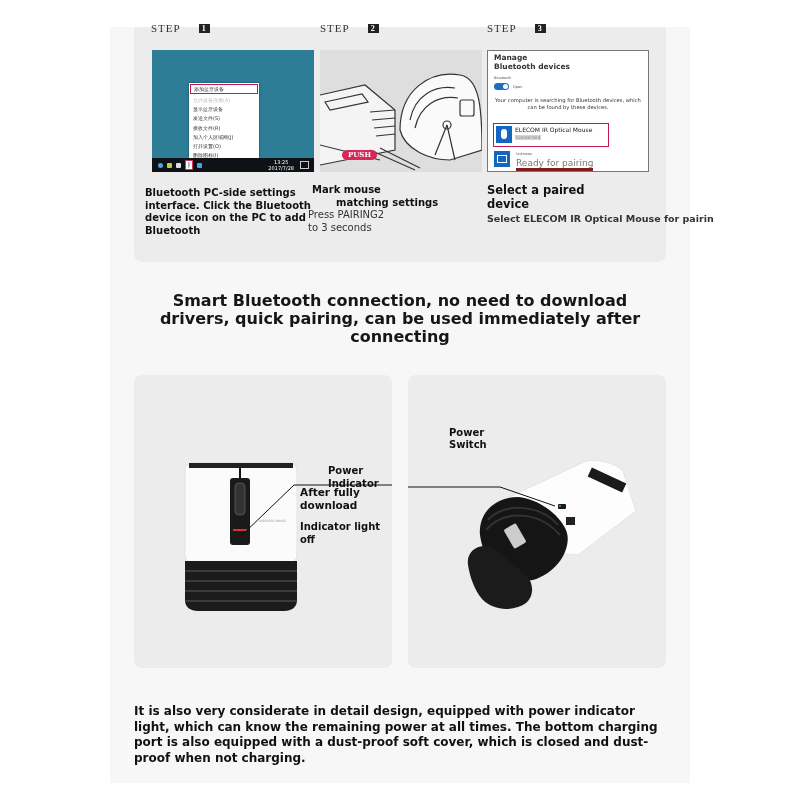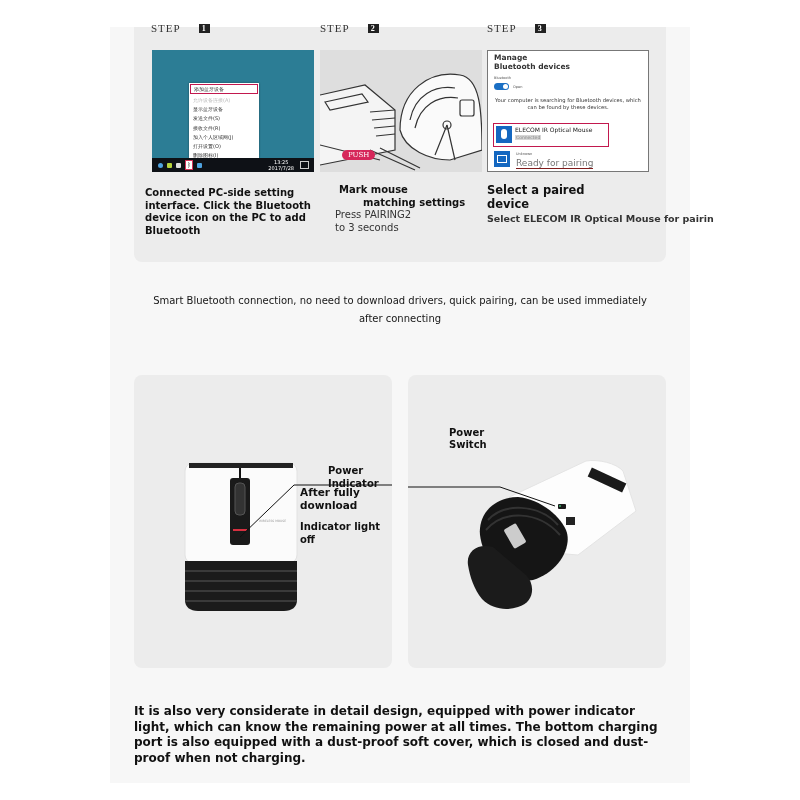--- a/index.html
+++ b/index.html
@@ -34,24 +34,24 @@
   .bt .toggle::after { content: ""; position: absolute; right: 1px; top: 1px; width: 5px; height: 5px; border-radius: 50%; background: #fff; }
   .bt .search { position: absolute; left: 2px; right: 2px; top: 46px; font-size: 5.2px; line-height: 7px; color: #333; text-align: center; }
   .bt .dev { position: absolute; left: 5px; top: 72px; width: 116px; height: 24px; border: 1.5px solid #c2184e; box-sizing: border-box; }
   .dev-ico { position: absolute; left: 2px; top: 2px; width: 16px; height: 17px; background: #1467c0; }
   .dev-ico::after { content: ""; position: absolute; left: 5px; top: 3px; width: 6px; height: 10px; border-radius: 3px; background: #fff; }
   .dev-name { position: absolute; left: 21px; top: 2px; font-size: 6px; color: #222; white-space: nowrap; }
   .dev-state { position: absolute; left: 21px; top: 11px; font-size: 4.5px; color: #888; background: #d6d6d6; padding: 0 1px; }
   .unk-ico { position: absolute; left: 6px; top: 100px; width: 16px; height: 16px; background: #1467c0; }
   .unk-ico::after { content: ""; position: absolute; left: 3px; top: 4px; width: 8px; height: 6px; border: 1px solid #fff; }
   .unk-l { position: absolute; left: 28px; top: 101px; font-size: 3.5px; color: #555; }
-  .unk-s { position: absolute; left: 28px; top: 107px; font-size: 9px; color: #777; border-bottom: 1px solid #7f1d1d; white-space: nowrap; }
+  .unk-s { position: absolute; left: 28px; top: 107px; font-size: 9px; color: #777; border-bottom: 4px solid #7f1d1d; white-space: nowrap; }
 
   .cap { position: absolute; font-size: 10px; line-height: 12.5px; color: #111; }
-  .heading { position: absolute; left: 110px; width: 580px; top: 292px; text-align: center; font-size: 10px; font-weight: normal; line-height: 18px; color: #161616; }
+  .heading { position: absolute; left: 110px; width: 580px; top: 292px; text-align: center; font-size: 16px; font-weight: bold; line-height: 18px; color: #161616; }
   .card { position: absolute; top: 375px; width: 258px; height: 293px; background: #ececec; border-radius: 8px; }
   .label { position: absolute; font-size: 10.5px; font-weight: bold; color: #111; line-height: 13px; }
   .para { position: absolute; left: 134px; top: 704px; width: 530px; font-size: 12px; font-weight: bold; line-height: 15.5px; color: #111; }
 </style>
 </head>
 <body>
 
 <div class="page"></div>
 
 <div class="steps-panel"></div>
@@ -103,21 +103,21 @@
       <path d="M0 95 L60 110"></path>
       <path d="M80 80 C 80 40, 110 20, 140 25 C 160 28, 162 60, 162 100 L 130 110 C 110 110, 85 100, 80 80 Z" fill="#fafafa"></path>
       <path d="M90 70 C 95 45, 115 35, 135 38"></path>
       <path d="M95 78 C 100 55, 118 45, 138 48"></path>
       <rect x="140" y="50" width="14" height="16" rx="2"></rect>
       <circle cx="127" cy="75" r="4"></circle>
       <path d="M127 75 L115 105 M127 75 L135 110"></path>
       <path d="M50 100 L95 120 M60 98 L100 118"></path>
     </g>
   </svg>
-  <div style="position:absolute;left:22px;top:100px;background:#d6275a;color:#fff;font-family:'DejaVu Serif',serif;font-size:7px;font-weight:normal;padding:0 6px;border-radius:6px;line-height:10px;">PUSH</div>
+  <div style="position:absolute;left:22px;top:100px;background:#d6275a;color:#fff;font-family:'DejaVu Serif',serif;font-size:7px;font-weight:bold;padding:0 6px;border-radius:6px;line-height:10px;">PUSH</div>
 </div>
 
 <div class="shot bt" style="left:487px;">
   <div class="t1">
     <div>Manage</div>
     <div>Bluetooth devices</div>
   </div>
   <div class="small" style="top:25px;">Bluetooth</div>
   <div class="toggle"></div>
   <div class="small" style="left:25px;top:34px;">Open</div>
@@ -126,26 +126,26 @@
     <div class="dev-ico"></div>
     <div class="dev-name">ELECOM IR Optical Mouse</div>
     <div class="dev-state">Connected</div>
   </div>
   <div class="unk-ico"></div>
   <div class="unk-l">Unknown</div>
   <div class="unk-s">Ready for pairing</div>
 </div>
 
 <div class="cap" style="left:145px;top:187px;font-weight:bold;">
-  <div>Connected PC-side setting</div>
+  <div>Bluetooth PC-side settings</div>
   <div>interface. Click the Bluetooth</div>
   <div>device icon on the PC to add</div>
   <div>Bluetooth</div>
 </div>
-<div class="cap" style="left:339px;top:184px;">
+<div class="cap" style="left:312px;top:184px;">
   <div style="font-weight:bold;">Mark mouse</div>
   <div style="font-weight:bold;margin-left:24px;">matching settings</div>
   <div style="margin-left:-4px;color:#333;">Press PAIRING2</div>
   <div style="margin-left:-4px;color:#333;">to 3 seconds</div>
 </div>
 <div class="cap" style="left:487px;top:183px;">
   <div style="font-size:11.5px;font-weight:bold;line-height:14px;">Select a paired</div>
   <div style="font-size:11.5px;font-weight:bold;line-height:14px;">device</div>
   <div style="font-size:9.5px;font-weight:bold;color:#333;margin-top:2px;white-space:nowrap;text-align:center;">Select ELECOM IR Optical Mouse for pairin</div>
 </div>

